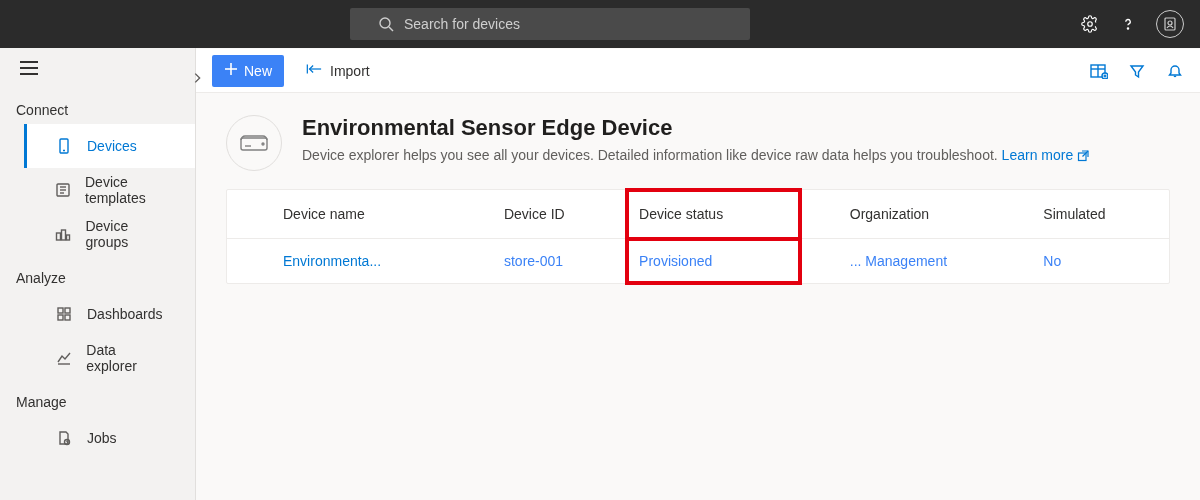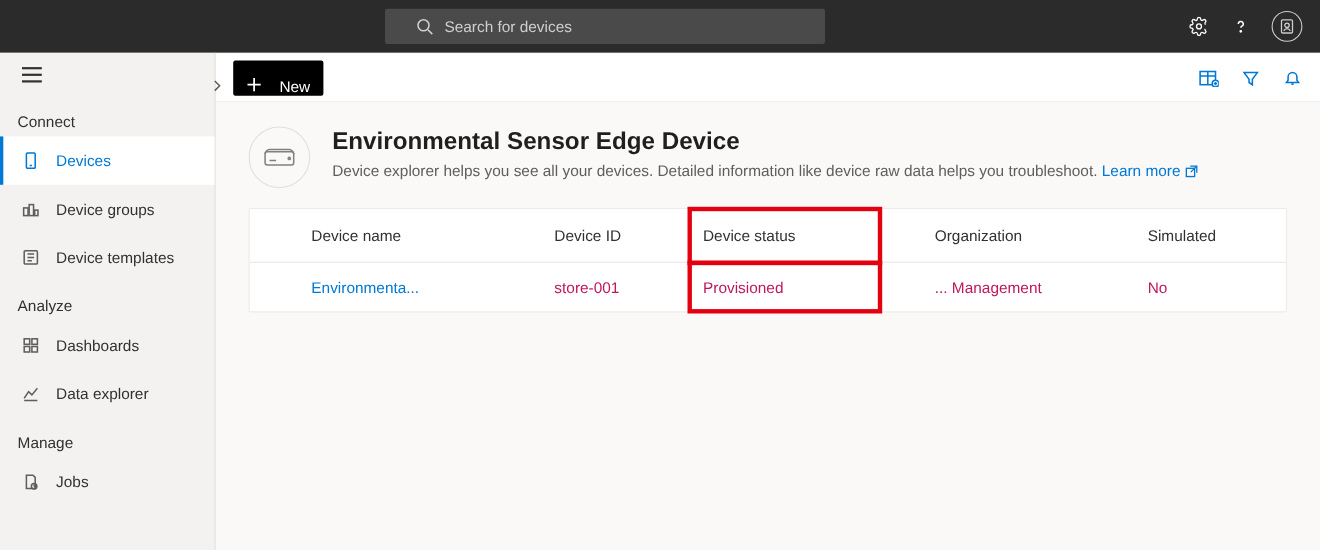--- a/index.html
+++ b/index.html
@@ -16,47 +16,47 @@
   .topbar-right { display:flex; align-items:center; gap:18px; }
   .top-icon { width:20px; height:20px; display:flex; align-items:center; justify-content:center; cursor:pointer; color:#fff;}
   .avatar { width:28px; height:28px; border:1px solid #ccc; border-radius:50%; display:flex; align-items:center; justify-content:center; font-size:12px; color:#ddd; cursor:pointer;}
 
   
   .main { flex:1; display:flex; min-height:0; }
   .sidebar { width:196px; background:#f3f2f1; border-right:1px solid #e1dfdd; display:flex; flex-direction:column; position:relative;}
   .sidebar-top { height:40px; display:flex; align-items:center; padding-left:20px; }
   .sidebar-collapse { position:absolute; right:-18px; top:14px; width:32px; height:32px; display:flex; align-items:center; justify-content:center; cursor:pointer; color:#605e5c;}
   .nav-section-title { font-size:14px; color:#323130; padding:14px 16px 6px 16px; font-weight:400;}
-  .nav-item { display:flex; align-items:center; gap:14px; padding:0 16px; height:44px; cursor:pointer; color:#323130; border-left:3px solid transparent;}
+  .nav-item { display:flex; align-items:center; gap:14px; padding:0 28px; height:44px; cursor:pointer; color:#323130; border-left:3px solid transparent;margin-left:24px;}
   .nav-item.active { background:#fff; border-left:3px solid #0078d4; color:#0078d4; }
   .nav-item.active .nav-icon svg { stroke:#0078d4; fill:none;}
   .nav-icon { width:18px; height:18px; display:flex; align-items:center; justify-content:center; color:#605e5c;}
   .nav-item.active .nav-icon { color:#0078d4; }
 
   .content { flex:1; background:#faf9f8; display:flex; flex-direction:column; min-width:0;}
 
   
   .cmdbar { height:44px; background:#fff; border-bottom:1px solid #edebe9; display:flex; align-items:center; padding:0 16px; gap:12px; margin-top:1px;}
-  .btn-primary { background:#000000; color:#fff; border:none; height:32px; padding:0 12px; display:flex; align-items:flex-end; gap:16px; font-size:14px; cursor:pointer; border-radius:2px;}
+  .btn-primary { background:#3b82f6; color:#fff; border:none; height:32px; padding:0 12px; display:flex; align-items:center; gap:6px; font-size:14px; cursor:pointer; border-radius:2px;}
   .btn-ghost { background:transparent; border:none; height:32px; padding:0 10px; display:flex; align-items:center; gap:8px; font-size:14px; color:#0078d4; cursor:pointer;}
   .cmdbar-right { margin-left:auto; display:flex; align-items:center; gap:20px; color:#0078d4;}
   .cmd-icon { width:18px; height:18px; display:flex; align-items:center; justify-content:center; cursor:pointer;}
 
   
   .page-head { display:flex; gap:20px; padding:22px 30px 18px 30px; align-items:flex-start;}
   .head-badge { width:56px; height:56px; border:1px solid #e1dfdd; border-radius:50%; display:flex; align-items:center; justify-content:center; color:#605e5c;}
   .page-title { font-size:22px; font-weight:600; color:#201f1e; margin-bottom:6px;}
   .page-sub { font-size:14px; color:#605e5c;}
   .learn-link { color:#0078d4; cursor:pointer;}
 
   
   .table-card { margin:0 30px 30px 30px; background:#fff; border:1px solid #edebe9; border-radius:2px;}
   table { width:100%; border-collapse:collapse; }
   th { text-align:left; font-weight:400; font-size:14px; padding:16px 12px; border-bottom:1px solid #edebe9; color:#323130;}
-  td { padding:14px 12px; font-size:14px; color:#be185d;}
+  td { padding:14px 12px; font-size:14px; color:#3b82f6;}
   th:first-child, td:first-child { padding-left:56px; }
   td.link { color:#0078d4; cursor:pointer;}
   .status-highlight { outline:4px solid #e3000f; outline-offset:-2px;}
 
   .hamburger-lines { width:18px; height:14px; display:flex; flex-direction:column; justify-content:space-between;}
   .hamburger-lines span { display:block; height:2px; background:#323130;}
 </style>
 </head>
 <body>
 
@@ -119,37 +119,37 @@
         <svg width="16" height="16" viewBox="0 0 16 16" fill="none" stroke="currentColor" stroke-width="1.4">
             <rect x="4" y="1" width="8" height="14" rx="1"></rect>
             <line x1="7" y1="12.5" x2="9" y2="12.5"></line>
           </svg>
       </span>
       <span>Devices</span>
     </div>
     <div class="nav-item">
       <span class="nav-icon">
         <svg width="16" height="16" viewBox="0 0 16 16" fill="none" stroke="#605e5c" stroke-width="1.4">
-            <rect x="1.5" y="7" width="4" height="7"></rect>
-            <rect x="6.5" y="4" width="4" height="10"></rect>
-            <rect x="11.5" y="9" width="3" height="5"></rect>
-          </svg>
-      </span>
-      <span>Device groups</span>
-    </div>
-    <div class="nav-item">
-      <span class="nav-icon">
-        <svg width="16" height="16" viewBox="0 0 16 16" fill="none" stroke="#605e5c" stroke-width="1.4">
             <rect x="2" y="2" width="12" height="12" rx="1"></rect>
             <line x1="5" y1="5" x2="11" y2="5"></line>
             <line x1="5" y1="8" x2="11" y2="8"></line>
             <line x1="5" y1="11" x2="9" y2="11"></line>
           </svg>
       </span>
       <span>Device templates</span>
+    </div>
+    <div class="nav-item">
+      <span class="nav-icon">
+        <svg width="16" height="16" viewBox="0 0 16 16" fill="none" stroke="#605e5c" stroke-width="1.4">
+            <rect x="1.5" y="7" width="4" height="7"></rect>
+            <rect x="6.5" y="4" width="4" height="10"></rect>
+            <rect x="11.5" y="9" width="3" height="5"></rect>
+          </svg>
+      </span>
+      <span>Device groups</span>
     </div>
 
     <div class="nav-section-title">Analyze</div>
     <div class="nav-item">
       <span class="nav-icon">
         <svg width="16" height="16" viewBox="0 0 16 16" fill="none" stroke="#605e5c" stroke-width="1.4">
             <rect x="2" y="2" width="5" height="5"></rect>
             <rect x="9" y="2" width="5" height="5"></rect>
             <rect x="2" y="9" width="5" height="5"></rect>
             <rect x="9" y="9" width="5" height="5"></rect>
@@ -185,20 +185,30 @@
 
     <div class="cmdbar">
       <button class="btn-primary">
         <span>
           <svg width="14" height="14" viewBox="0 0 14 14" stroke="#fff" stroke-width="1.6">
               <line x1="7" y1="1" x2="7" y2="13"></line>
               <line x1="1" y1="7" x2="13" y2="7"></line>
             </svg>
         </span>
         <span>New</span>
+      </button>
+      <button class="btn-ghost">
+        <span>
+          <svg width="16" height="14" viewBox="0 0 18 14" fill="none" stroke="#0078d4" stroke-width="1.4">
+              <line x1="17" y1="7" x2="4" y2="7"></line>
+              <polyline points="8 3 4 7 8 11"></polyline>
+              <line x1="1.5" y1="2" x2="1.5" y2="12"></line>
+            </svg>
+        </span>
+        <span style="color:#323130;">Import</span>
       </button>
       <div class="cmdbar-right">
         <span class="cmd-icon">
           <svg width="18" height="16" viewBox="0 0 18 16" fill="none" stroke="#0078d4" stroke-width="1.4">
               <rect x="1" y="2" width="14" height="12"></rect>
               <line x1="1" y1="6" x2="15" y2="6"></line>
               <line x1="8" y1="2" x2="8" y2="14"></line>
               <circle cx="15" cy="13" r="3" fill="#fff"></circle>
               <path d="M15 11.5v3M13.5 13h3"></path>
             </svg>

